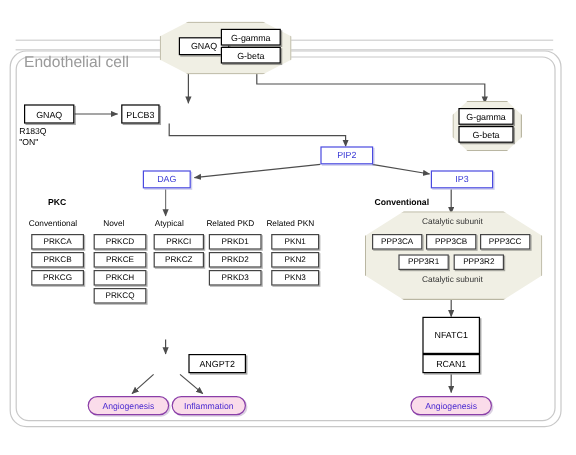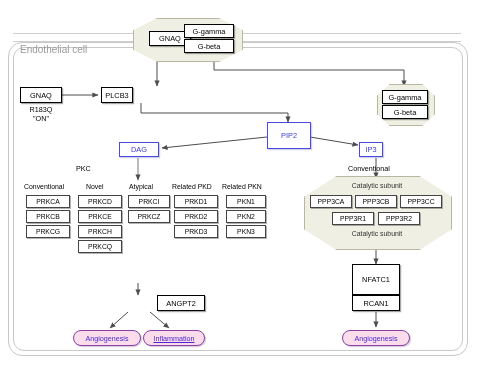--- a/index.html
+++ b/index.html
@@ -8,21 +8,21 @@
 
   
   .header{position:absolute;left:4px;top:4px;width:300px;}
   .header div{font-size:7.2px;font-weight:bold;line-height:11.2px;white-space:nowrap;}
 
   
   .cell-outer{position:absolute;left:8px;top:42px;width:458px;height:312px;
      border:1.5px solid #c8c8c8;border-radius:14px;background:transparent;}
   .cell-inner{position:absolute;left:13px;top:47px;width:448px;height:302px;
      border:1.5px solid #c8c8c8;border-radius:11px;background:transparent;}
-  .cell-label{position:absolute;left:20px;top:44px;font-size:10px;color:#9a9a9a;}
+  .cell-label{position:absolute;left:20px;top:44px;font-size:13px;color:#9a9a9a;}
 
   
   .node{position:absolute;box-sizing:border-box;display:flex;align-items:center;
         justify-content:center;background:#fff;border:1px solid #000;
         font-size:7.4px;color:#000;box-shadow:1.2px 1.2px 0 rgba(0,0,0,.35);}
   .node.metab{border-color:#4a4ae0;color:#3a3ad6;box-shadow:1.2px 1.2px 0 rgba(120,120,200,.35);}
   .pheno{position:absolute;box-sizing:border-box;display:flex;align-items:center;
      justify-content:center;background:#fadcea;border:1.2px solid #8a3ea8;
      border-radius:9px;font-size:7.2px;color:#4a2ad0;
      box-shadow:1.2px 1.2px 0 rgba(150,120,170,.35);}
@@ -35,23 +35,23 @@
   
   .octa{position:absolute;background:#f0efe4;border:1px solid #b9b6a2;
      clip-path:polygon(22% 0,78% 0,100% 28%,100% 72%,78% 100%,22% 100%,0 72%,0 28%);}
   .octa-lbl{position:absolute;font-size:6.9px;color:#333;text-align:center;width:100%;}
 
   
   .memlineA{position:absolute;left:0;top:0;height:1.2px;background:#cfcfcf;}
 
   
   .lbl{position:absolute;font-size:7.2px;color:#000;white-space:nowrap;}
-  .lbl.bold{font-weight:normal;margin-left:36px;}
+  .lbl.bold{font-weight:bold;}
   .lbl.col{font-size:6.9px;}
-  .lbl.mut{font-size:7.2px;text-align:center;}
+  .lbl.mut{font-size:7.2px;text-align:left;}
 
   svg.edges{position:absolute;left:0;top:0;width:480px;height:379px;
             pointer-events:none;overflow:visible;}
 </style>
 </head>
 <body>
 
 <div class="header">
 </div>
 
@@ -110,23 +110,23 @@
 <div class="octa" style="left:377px;top:84px;width:56px;height:40px;"></div>
 <div class="node" style="left:382px;top:90px;width:46px;height:14px;">G-gamma</div>
 <div class="node" style="left:382px;top:105px;width:46px;height:14px;">G-beta</div>
 
 <div class="node" style="left:20px;top:87px;width:42px;height:16px;">GNAQ</div>
 <div class="lbl mut" style="left:16px;top:105px;width:50px;">R183Q</div>
 <div class="lbl mut" style="left:16px;top:114px;width:50px;">"ON"</div>
 
 <div class="node" style="left:101px;top:87px;width:32px;height:16px;">PLCB3</div>
 
-<div class="node metab" style="left:267px;top:122px;width:44px;height:27px;">PIP2</div>
+<div class="node metab" style="left:267px;top:122px;width:44px;height:15px;">PIP2</div>
 <div class="node metab" style="left:119px;top:142px;width:40px;height:15px;">DAG</div>
-<div class="node metab" style="left:359px;top:142px;width:24px;height:15px;">IP3</div>
+<div class="node metab" style="left:359px;top:142px;width:52px;height:15px;">IP3</div>
 
 <div class="node" style="left:352px;top:264px;width:48px;height:31px;">NFATC1</div>
 <div class="node" style="left:352px;top:295px;width:48px;height:16px;">RCAN1</div>
 <div class="node" style="left:114px;top:295px;width:48px;height:16px;margin-left:43px;">ANGPT2</div>
 
 <div class="lbl bold" style="left:40px;top:164px;">PKC</div>
 
 <div class="lbl col" style="left:24px;top:183px;">Conventional</div>
 <div class="gbox" style="left:26px;top:195px;width:44px;height:13px;">PRKCA</div>
 <div class="gbox" style="left:26px;top:210px;width:44px;height:13px;">PRKCB</div>
@@ -157,14 +157,14 @@
 <div class="octa" style="left:304px;top:176px;width:146px;height:72px;"></div>
 <div class="octa-lbl" style="left:304px;top:182px;width:146px;">Catalytic subunit</div>
 <div class="gbox" style="left:310px;top:195px;width:42px;height:13px;">PPP3CA</div>
 <div class="gbox" style="left:355px;top:195px;width:42px;height:13px;">PPP3CB</div>
 <div class="gbox" style="left:400px;top:195px;width:42px;height:13px;">PPP3CC</div>
 <div class="gbox" style="left:332px;top:212px;width:42px;height:13px;">PPP3R1</div>
 <div class="gbox" style="left:378px;top:212px;width:42px;height:13px;">PPP3R2</div>
 <div class="octa-lbl" style="left:304px;top:230px;width:146px;">Catalytic subunit</div>
 
 <div class="pheno" style="left:73px;top:330px;width:68px;height:16px;">Angiogenesis</div>
-<div class="pheno" style="left:143px;top:330px;width:62px;height:16px;text-decoration:underline;">Inflammation</div>
+<div class="pheno" style="left:143px;top:330px;width:62px;height:16px;">Inflammation</div>
 <div class="pheno" style="left:342px;top:330px;width:68px;height:16px;">Angiogenesis</div>
 
 </body></html>

